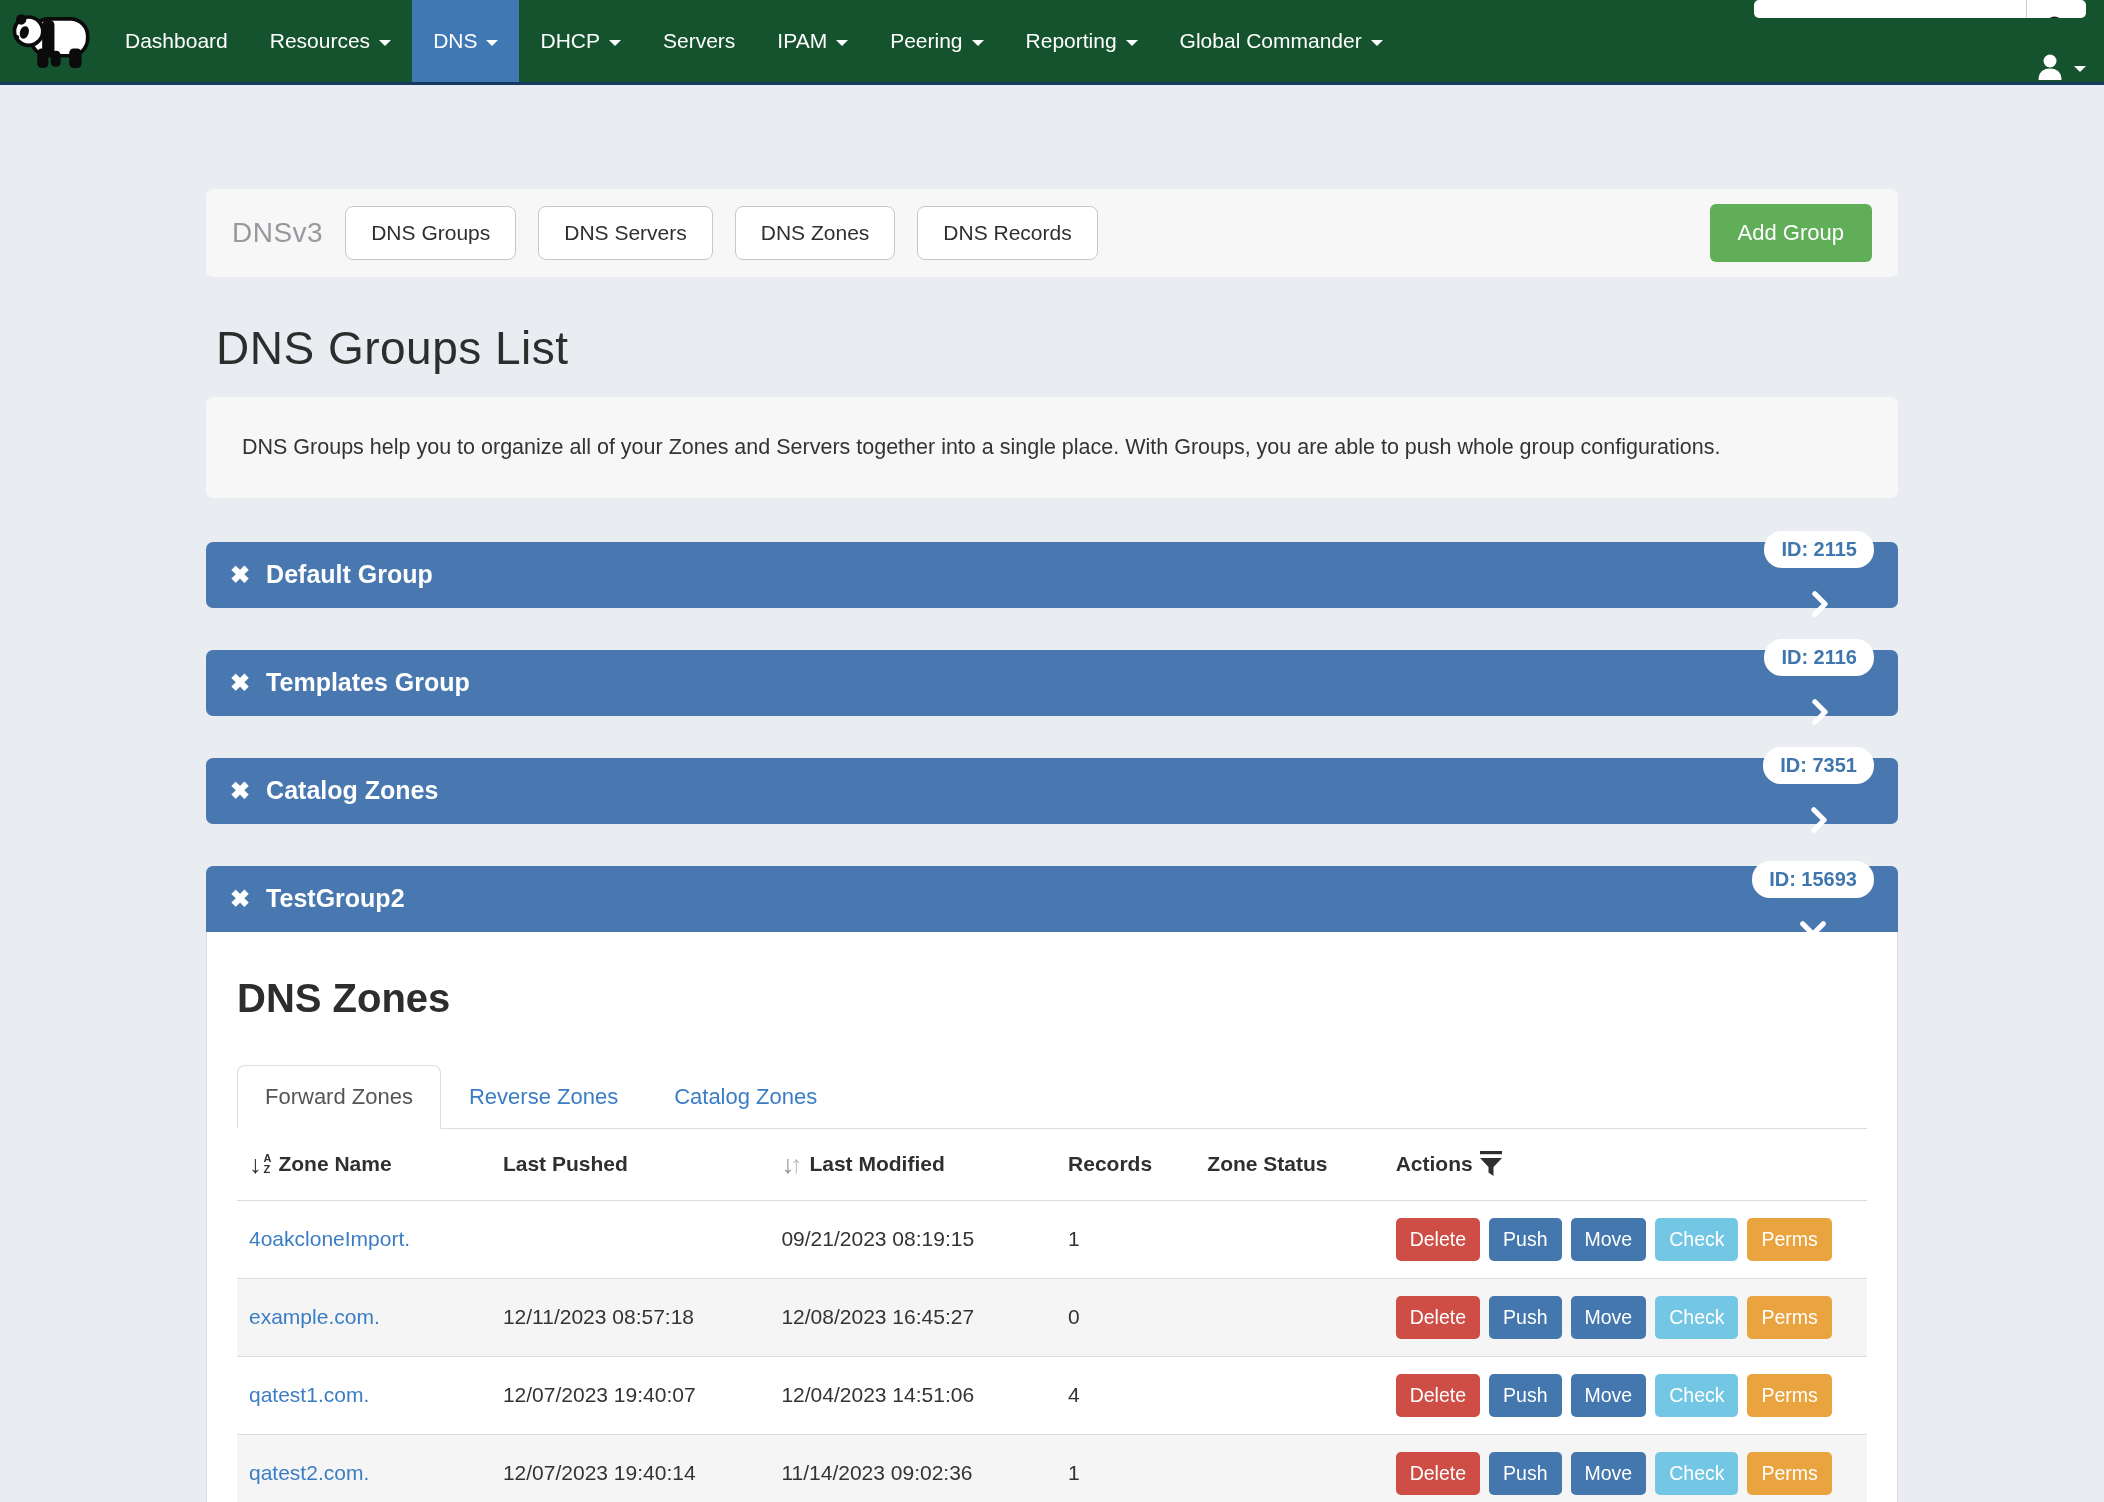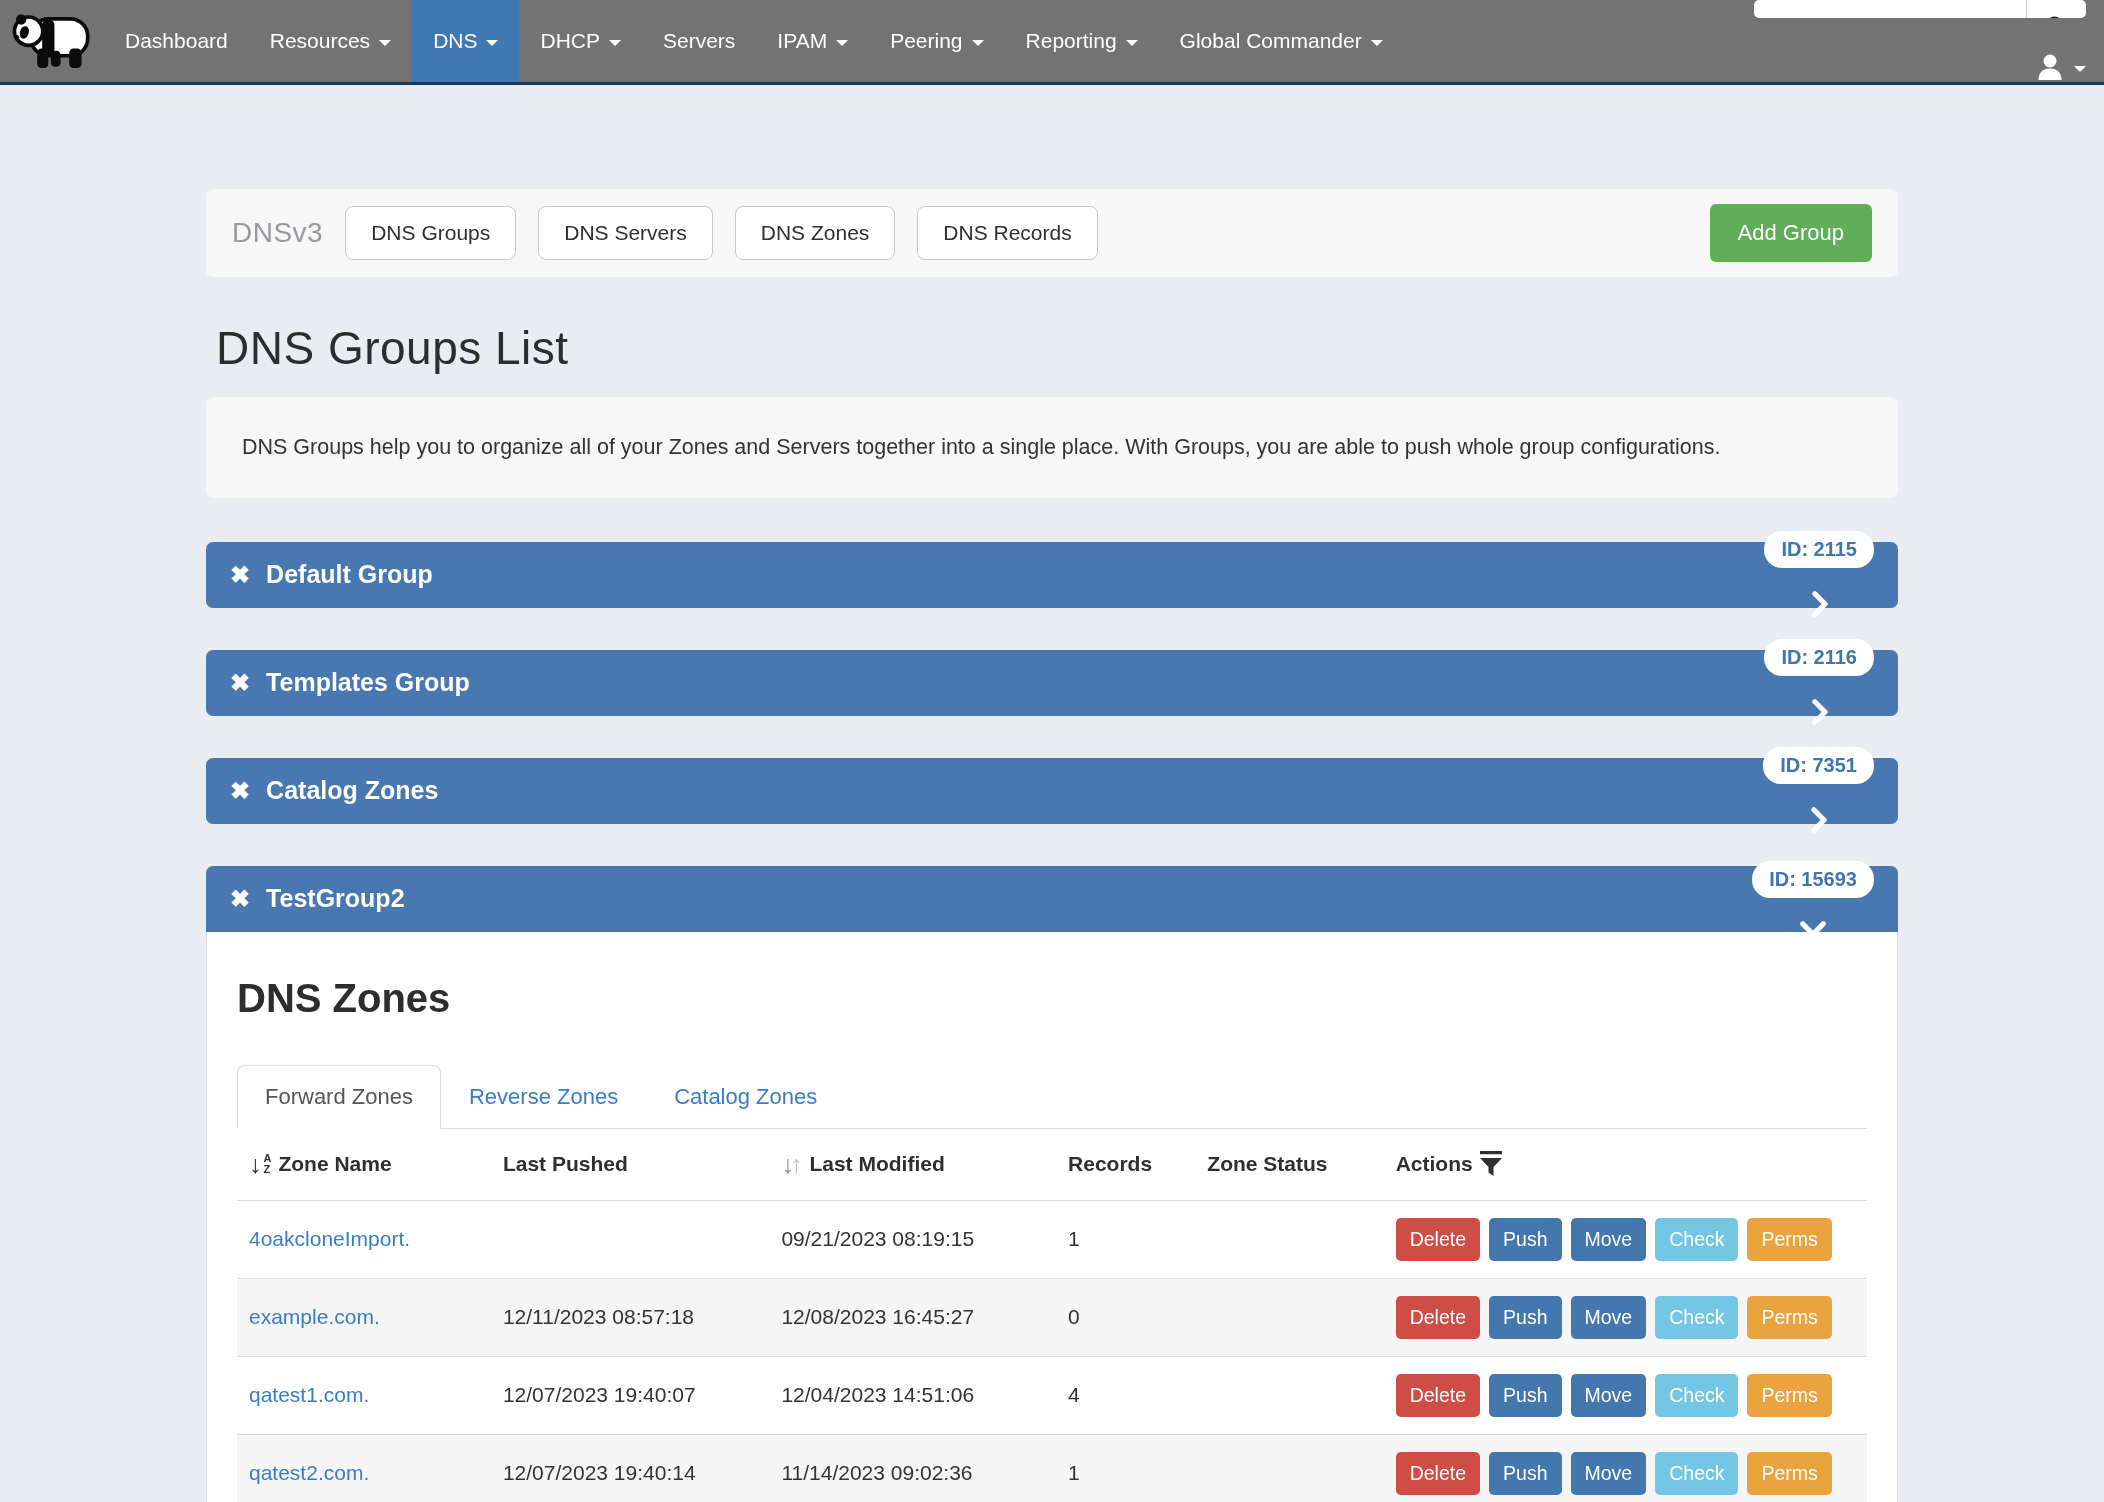--- a/index.html
+++ b/index.html
@@ -6,21 +6,21 @@
   html, body { width: 2104px; height: 1502px; overflow: hidden; }
   body {
     font-family: "Liberation Sans", sans-serif;
     background: #e9edf2;
     color: #333;
   }
 
   
   .navbar {
     height: 85px;
-    background: #737373;
+    background: #14532d;
     border-bottom: 3px solid #16395f;
     display: flex;
     align-items: stretch;
     padding: 0 18px 0 0;
   }
   .logo-wrap {
     width: 104px;
     display: flex;
     align-items: center;
     justify-content: center;

